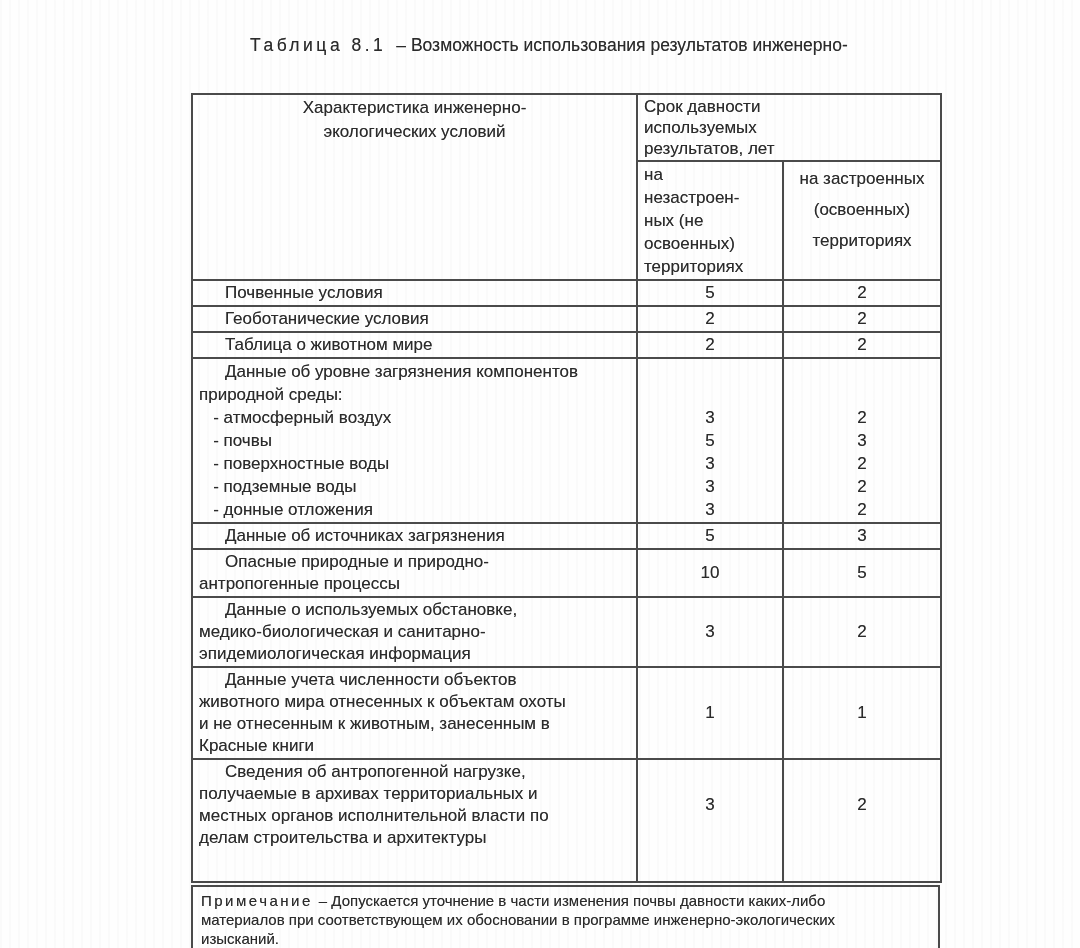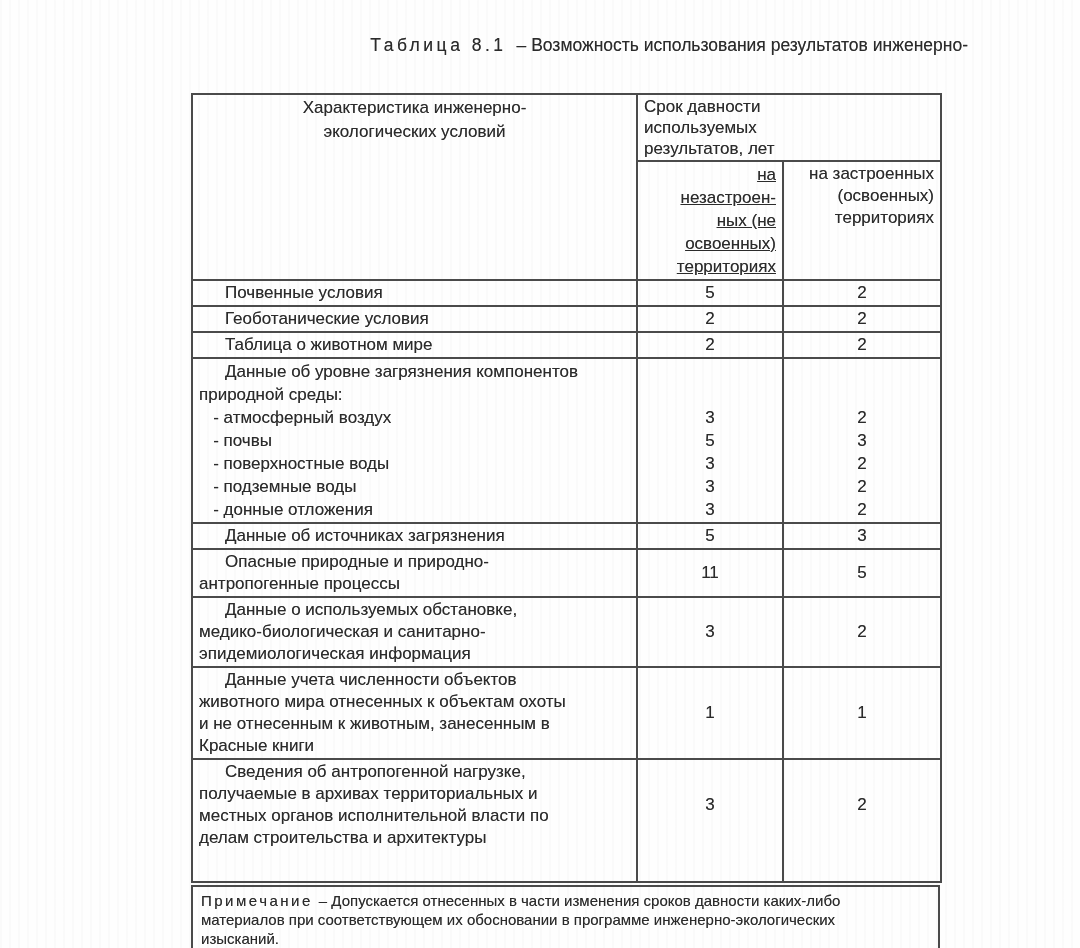--- a/index.html
+++ b/index.html
@@ -18,21 +18,21 @@
       rgba(0,0,0,0.014) 0px, rgba(0,0,0,0.014) 2px,
       rgba(0,0,0,0) 2px, rgba(0,0,0,0) 9px);
     pointer-events:none;
   }
   .caption{
     position:absolute;left:188px;top:27px;width:780px;
     font-size:17.5px;line-height:37px;
     color:#2b2b2b;
     text-shadow:0 0 .4px rgba(0,0,0,.45);
   }
-  .caption-line1{padding-left:62px;text-align:right;}
+  .caption-line1{padding-left:62px;}
   .caption-num{letter-spacing:3.5px;margin-right:10px;}
   .doc-body{
     position:absolute;left:191px;top:93px;width:781px;border-radius:30px;
   }
   table.main{
     table-layout:fixed;border-collapse:collapse;width:749px;
     font-size:17px;color:#2b2b2b;
     text-shadow:0 0 .4px rgba(0,0,0,.45);
   }
   table.main col.c1{width:445px;}
@@ -45,26 +45,26 @@
   }
   th.h1{
     vertical-align:top;text-align:center;
     white-space:pre-line;line-height:24px;padding-top:4px;
   }
   th.h2{
     vertical-align:top;text-align:left;
     white-space:pre-line;line-height:21px;height:60px;padding-top:2px;
   }
   th.h3{
-    vertical-align:top;text-align:right;
-    white-space:pre-line;line-height:23px;height:112px;padding-top:3px;text-decoration:underline;
+    vertical-align:top;text-align:left;
+    white-space:pre-line;line-height:23px;height:112px;padding-top:3px;
   }
   th.h4{
-    vertical-align:top;text-align:right;
-    white-space:pre-line;line-height:22px;padding-top:3px;padding-left:8px;
+    vertical-align:top;text-align:center;
+    white-space:pre-line;line-height:31px;padding-top:3px;padding-left:8px;
   }
   td.lbl{
     white-space:pre-wrap;
     text-indent:26px;
     line-height:22px;
     vertical-align:top;
   }
   td.val{
     text-align:center;vertical-align:middle;line-height:22px;
   }
@@ -157,21 +157,21 @@
 2</td>
       </tr>
       <tr>
         <td class="lbl">Данные об источниках загрязнения</td>
         <td class="val">5</td>
         <td class="val">3</td>
       </tr>
       <tr>
         <td class="lbl">Опасные природные и природно-
 антропогенные процессы</td>
-        <td class="val">11</td>
+        <td class="val">10</td>
         <td class="val">5</td>
       </tr>
       <tr>
         <td class="lbl">Данные о используемых обстановке,
 медико-биологическая и санитарно-
 эпидемиологическая информация</td>
         <td class="val">3</td>
         <td class="val">2</td>
       </tr>
       <tr>
@@ -186,16 +186,16 @@
         <td class="lbl">Сведения об антропогенной нагрузке,
 получаемые в архивах территориальных и
 местных органов исполнительной власти по
 делам строительства и архитектуры</td>
         <td class="val">3</td>
         <td class="val">2</td>
       </tr>
     </tbody>
   </table>
 
-  <div class="note"><span class="note-label">Примечание</span><span>– Допускается отнесенных в части изменения сроков давности каких-либо
+  <div class="note"><span class="note-label">Примечание</span><span>– Допускается уточнение в части изменения почвы давности каких-либо
 материалов при соответствующем их обосновании в программе инженерно-экологических
 изысканий.</span></div>
 </div>
 
 </body></html>

